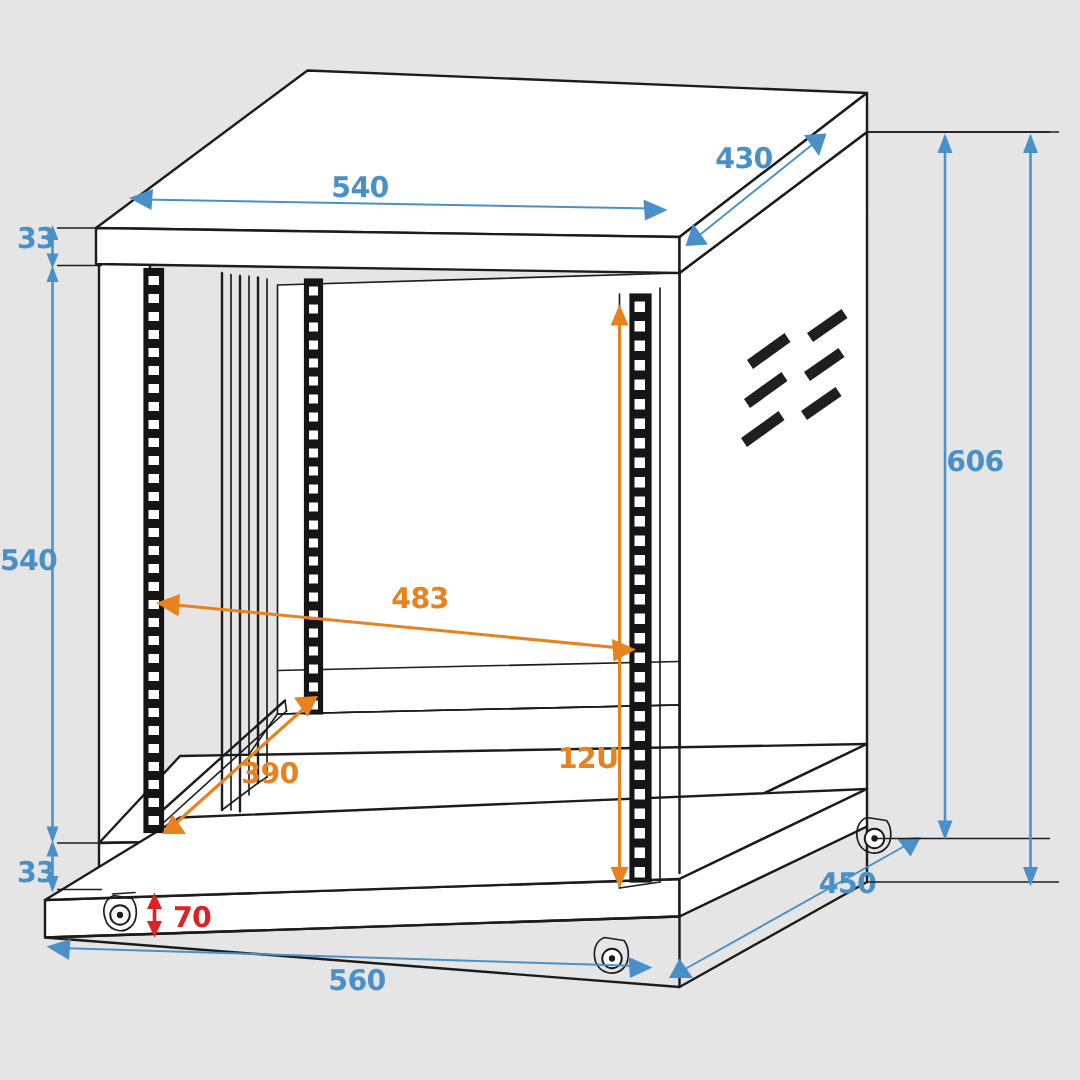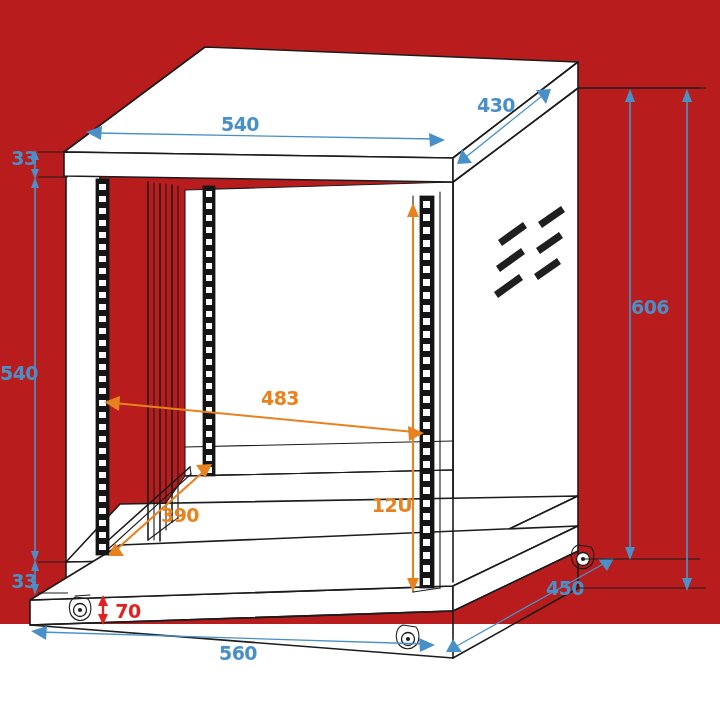--- a/index.html
+++ b/index.html
@@ -9,22 +9,22 @@
   }
   body {
     width: 720px;
     height: 720px;
     overflow: hidden;
     font-family: "DejaVu Sans", "Liberation Sans", sans-serif;
   }
   #sheet {
     position: relative;
     width: 720px;
-    height: 624px;
-    background: #b91c1c;
+    height: 720px;
+    background: #e5e5e5;
     text-align: right;
   }
   svg.drawing {
     position: absolute;
     top: 0;
     left: 0;
     width: 720px;
     height: 720px;
     display: block;
   }

